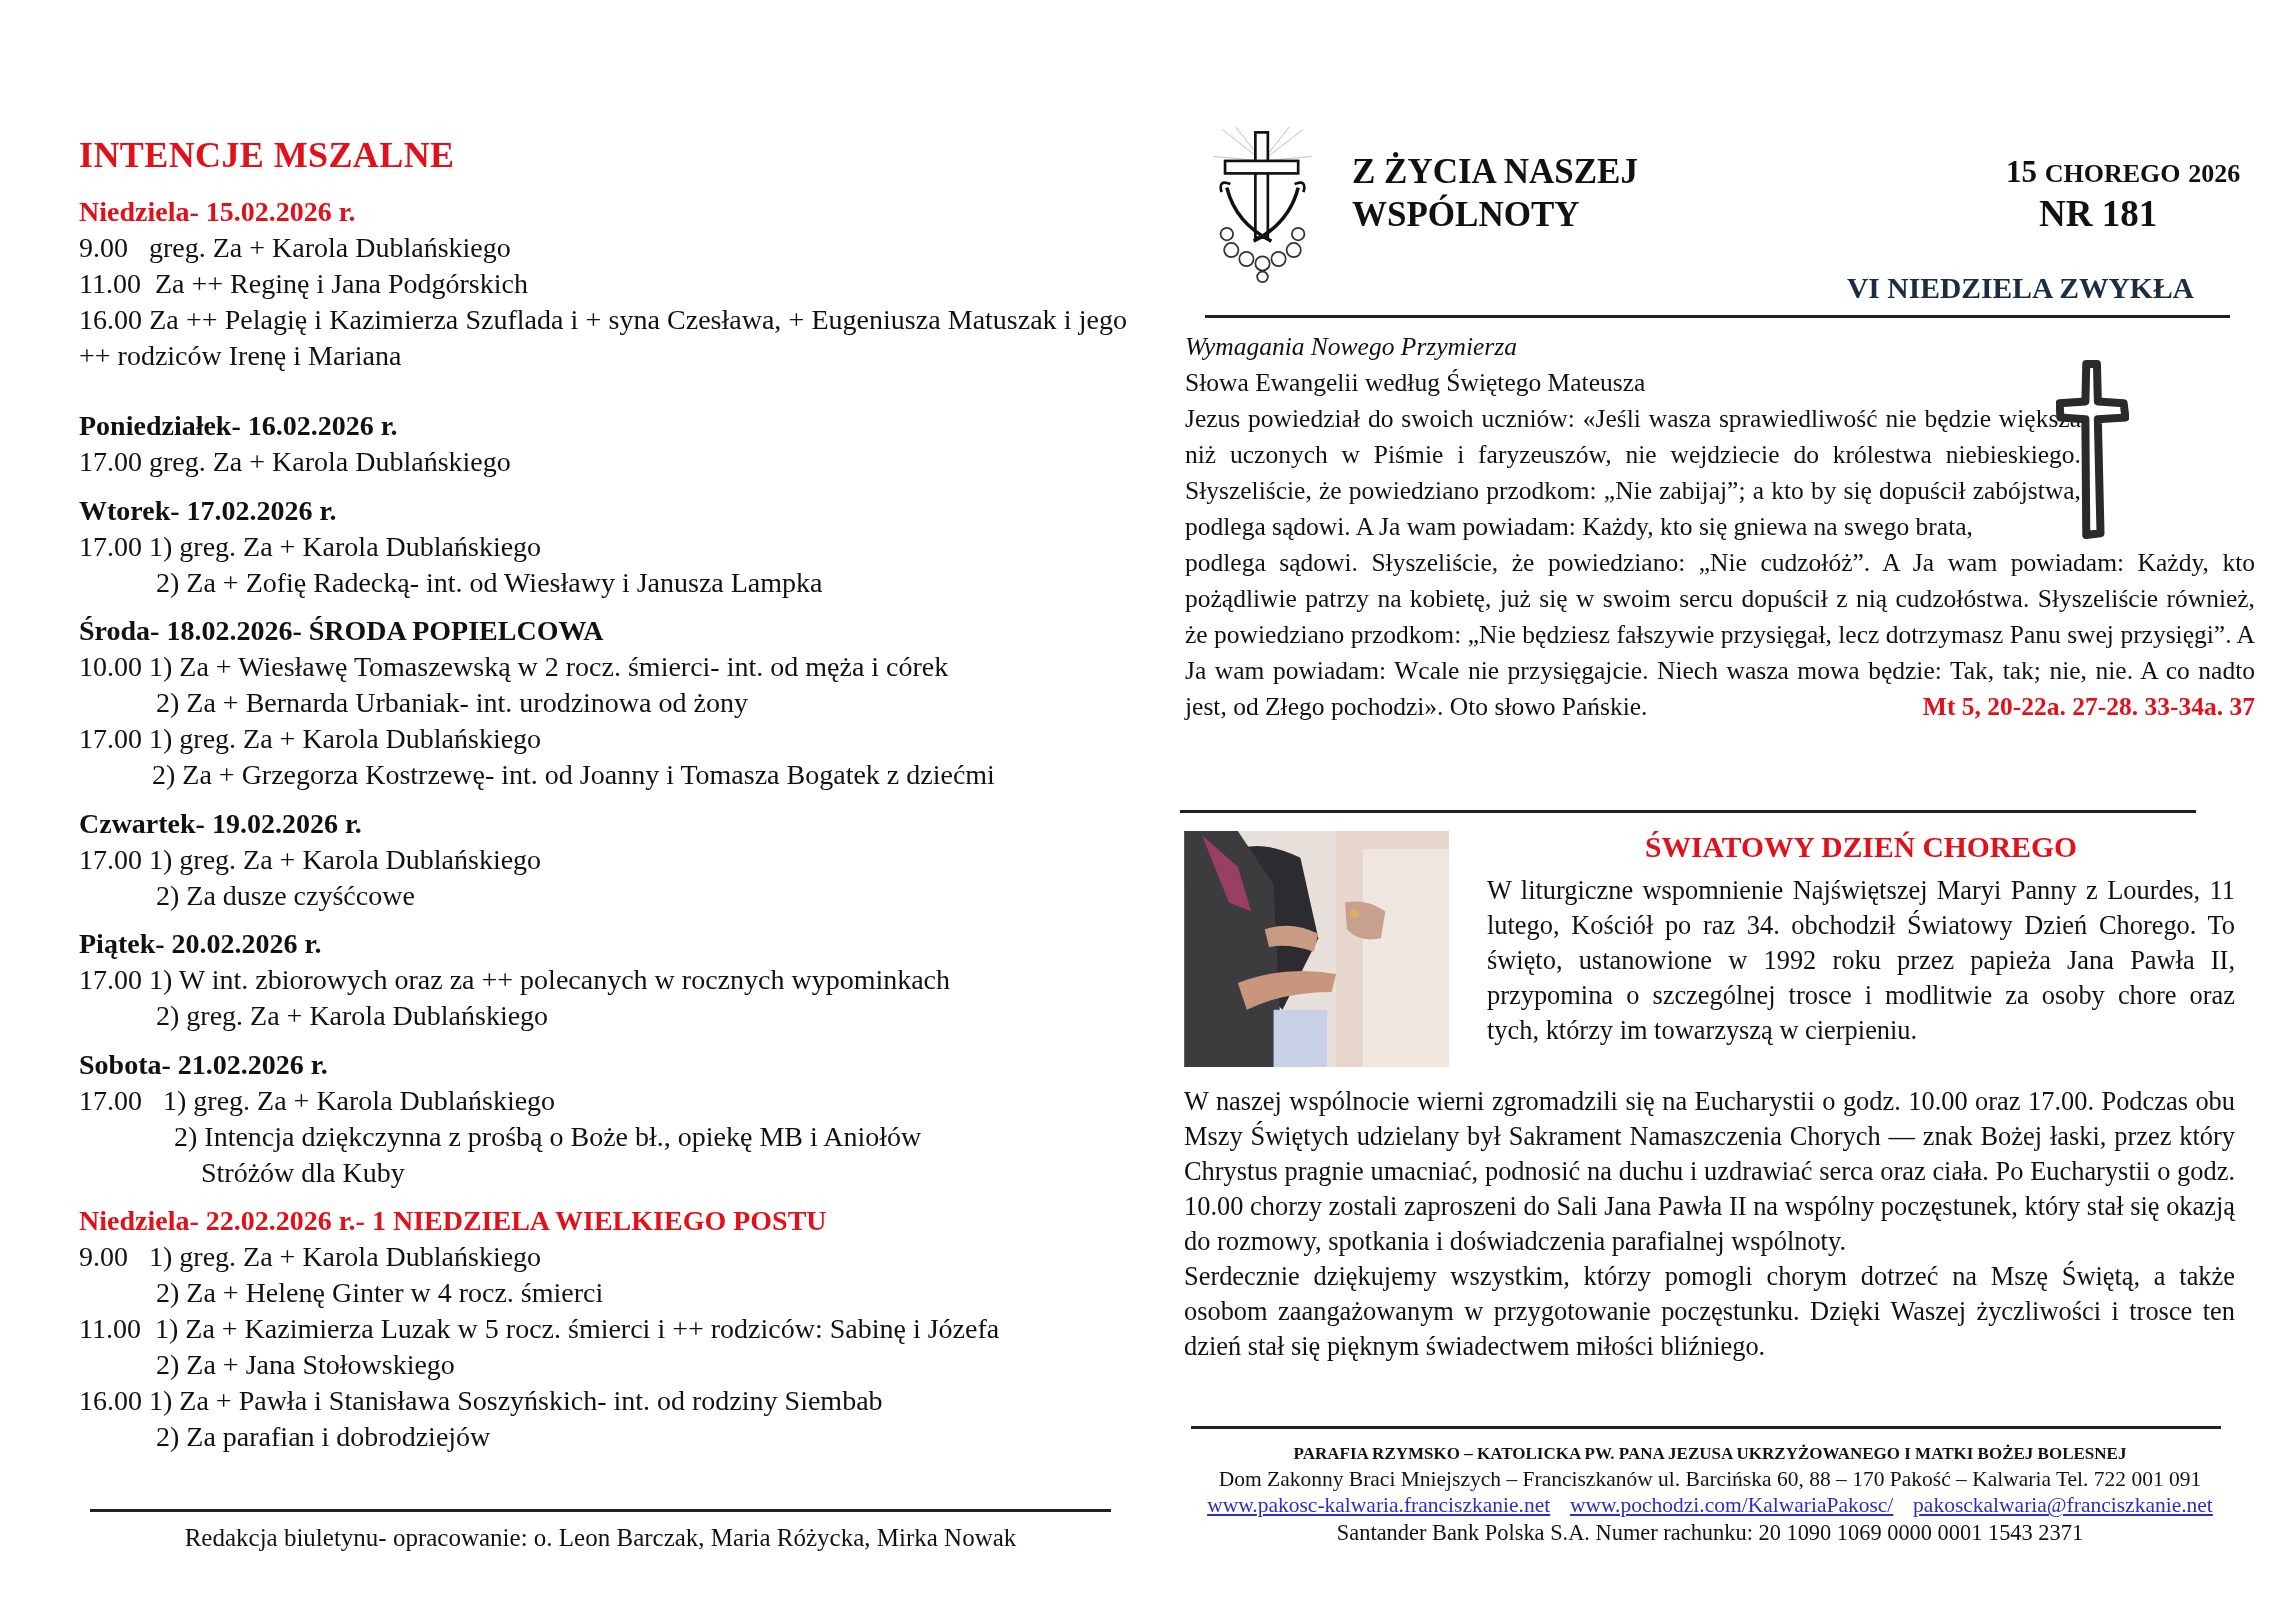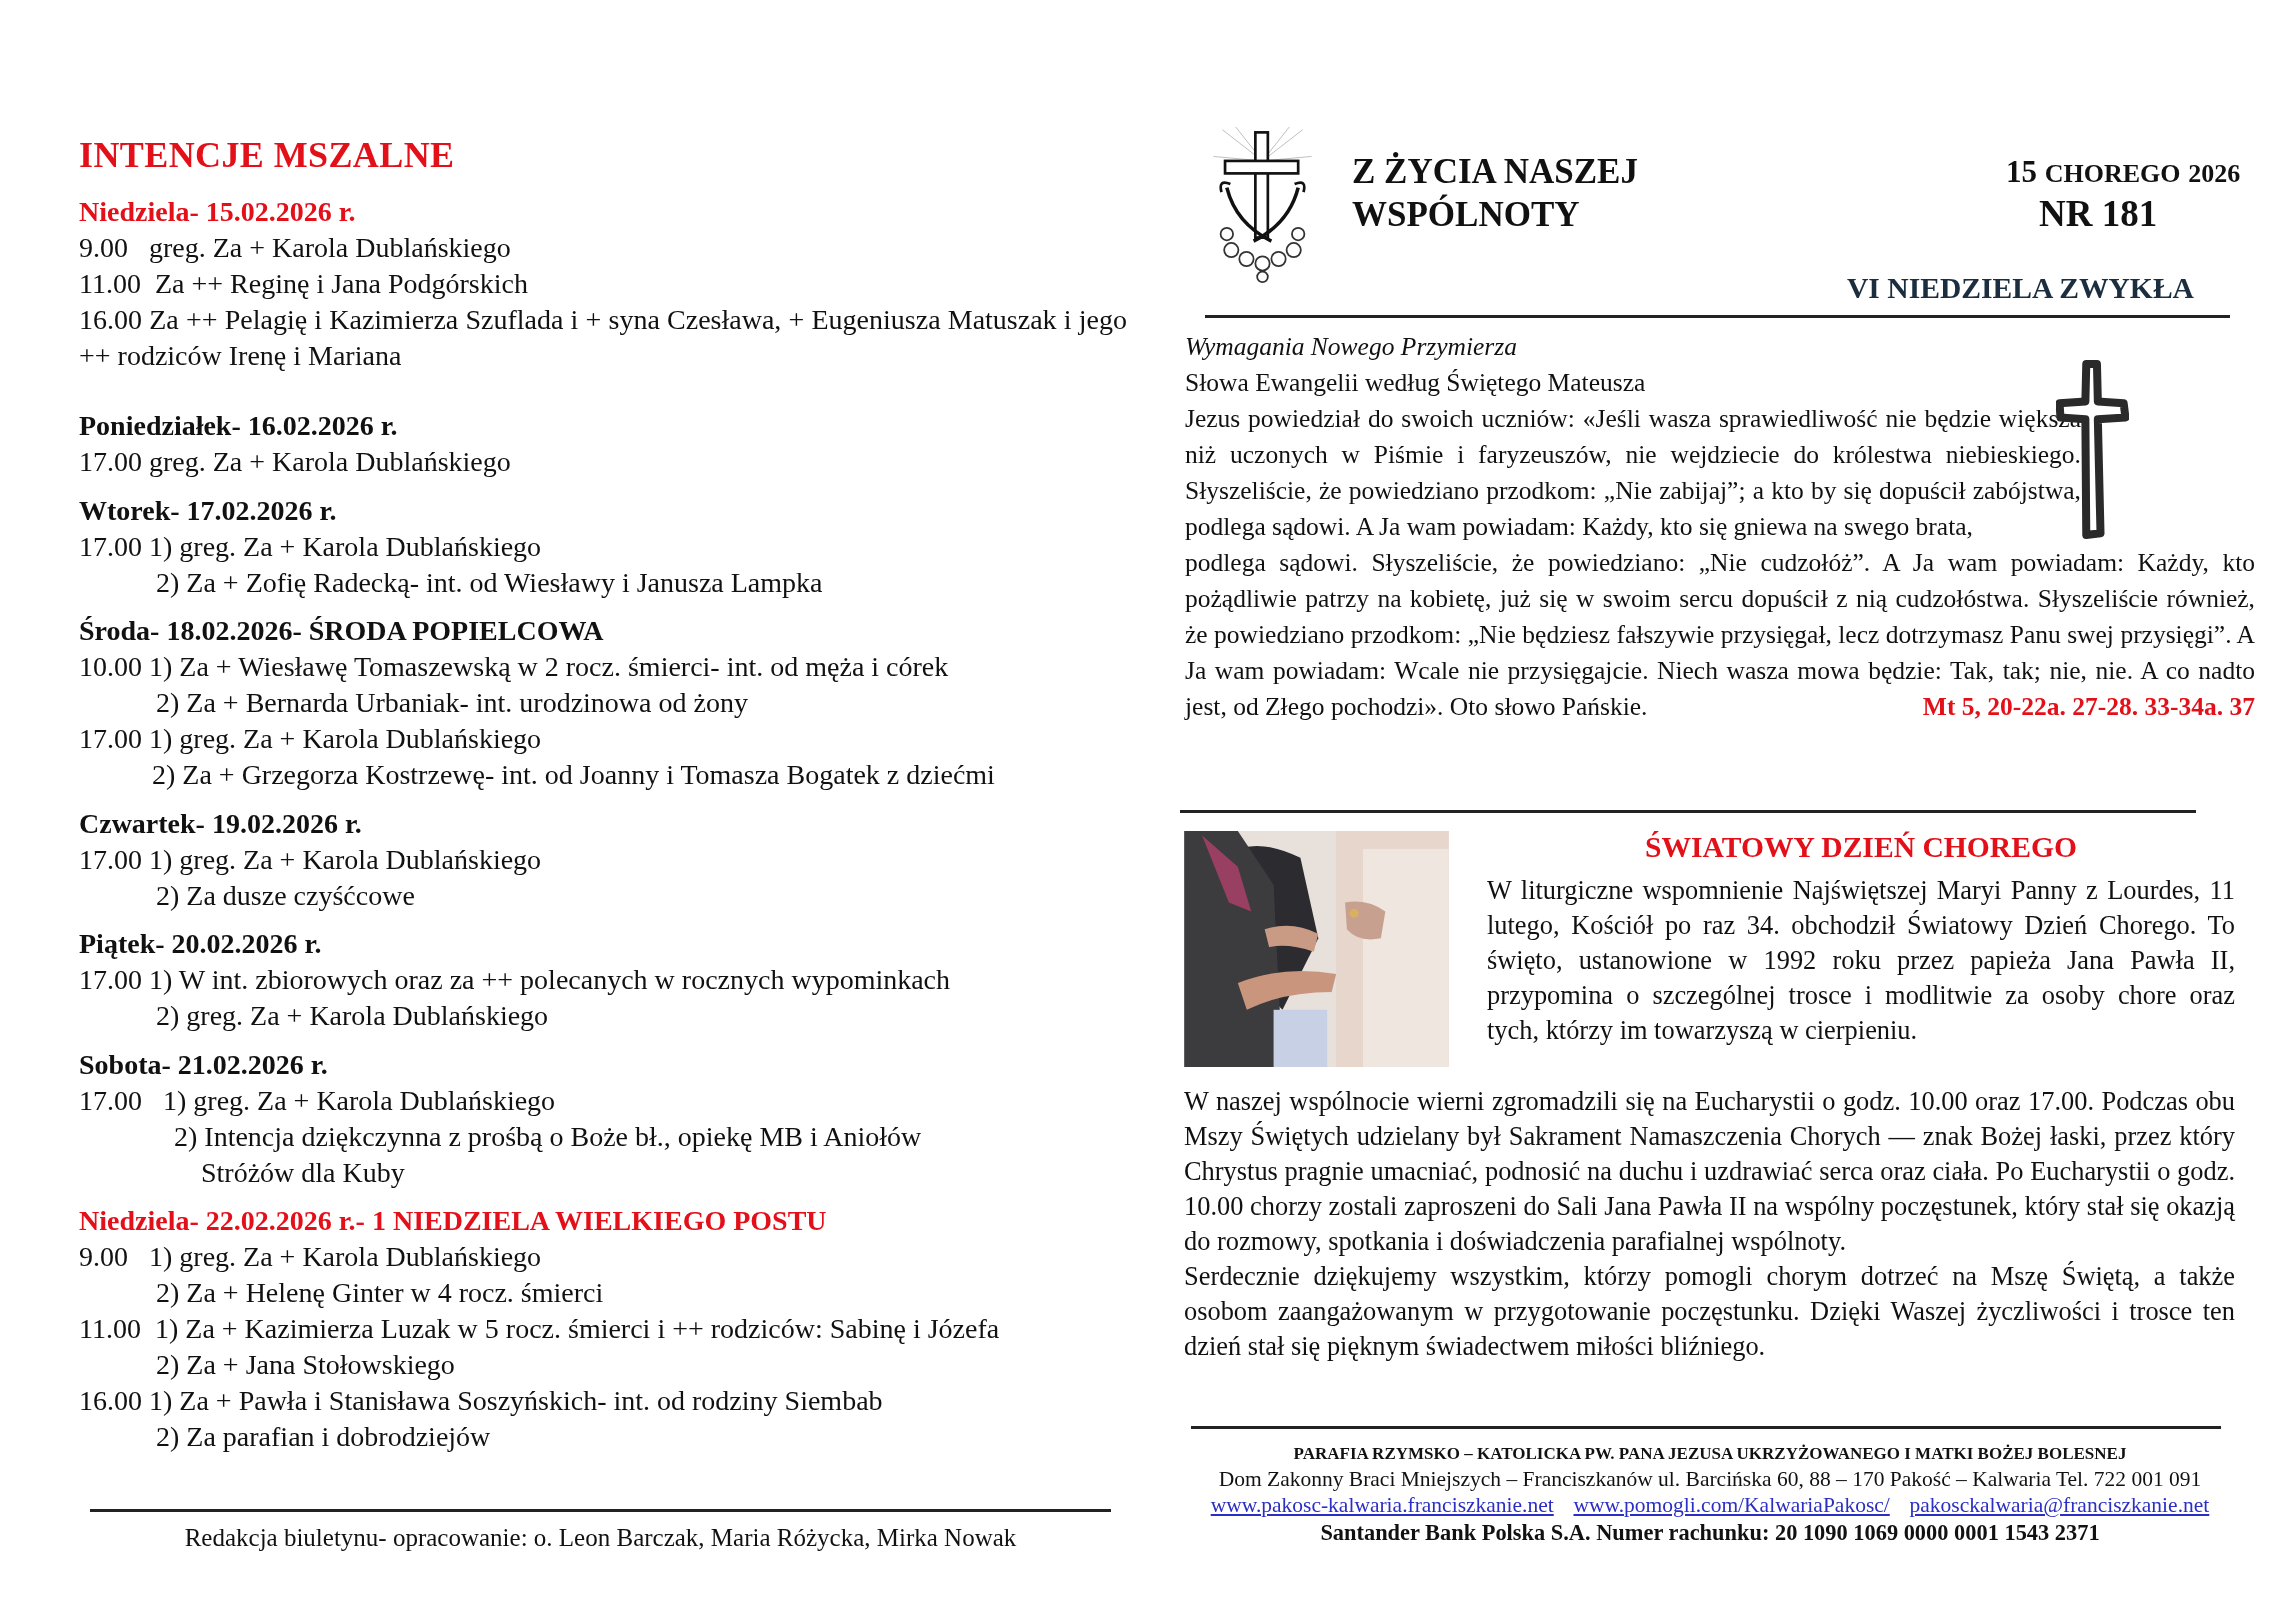--- a/index.html
+++ b/index.html
@@ -48,21 +48,21 @@
              text-align: justify; }
   #sick-p2 { left: 1184px; top: 1084px; width: 1051px; font-size: 26.4px; line-height: 35px;
              text-align: justify; }
   #rule3 { left: 1191px; top: 1426px; width: 1030px; height: 2.7px; background: #222; }
 
   #footer { left: 1184px; top: 1440px; width: 1052px; text-align: center; }
   #footer .parish { font-weight: bold; font-size: 17px; line-height: 27px; }
   #footer .addr { font-size: 21.5px; line-height: 25px; }
   #footer .links { font-size: 21.5px; line-height: 27px; }
   #footer .links a { color: #2a2ec4; text-decoration: underline; margin: 0 7.2px; text-align: center; }
-  #footer .bank { font-size: 22.4px; line-height: 27px; font-weight: bold; }
+  #footer .bank { font-size: 22.4px; line-height: 27px; }
 </style>
 </head>
 <body>
 
 <div id="left" class="abs">
   <div class="main-title">INTENCJE MSZALNE</div>
   <div id="days">
       <div class="day" style="margin-bottom: 34px;"><div class="day-head red">Niedziela- 15.02.2026 r.</div><div class="line" style="white-space: pre;">9.00   greg. Za + Karola Dublańskiego</div><div class="line" style="white-space: pre;">11.00  Za ++ Reginę i Jana Podgórskich</div><div class="line wrap" style="white-space: normal;">16.00 Za ++ Pelagię i Kazimierza Szuflada i + syna Czesława, + Eugeniusza Matuszak i jego ++ rodziców Irenę i Mariana</div></div>
       <div class="day"><div class="day-head">Poniedziałek- 16.02.2026 r.</div><div class="line" style="white-space: pre;">17.00 greg. Za + Karola Dublańskiego</div></div>
       <div class="day"><div class="day-head">Wtorek- 17.02.2026 r.</div><div class="line" style="white-space: pre;">17.00 1) greg. Za + Karola Dublańskiego</div><div class="line ind1" style="white-space: pre;">2) Za + Zofię Radecką- int. od Wiesławy i Janusza Lampka</div></div>
@@ -153,18 +153,18 @@
   <div>W naszej wspólnocie wierni zgromadzili się na Eucharystii o godz. 10.00 oraz 17.00. Podczas obu Mszy Świętych udzielany był Sakrament Namaszczenia Chorych — znak Bożej łaski, przez który Chrystus pragnie umacniać, podnosić na duchu i uzdrawiać serca oraz ciała. Po Eucharystii o godz. 10.00 chorzy zostali zaproszeni do Sali Jana Pawła II na wspólny poczęstunek, który stał się okazją do rozmowy, spotkania i doświadczenia parafialnej wspólnoty.</div>
   <div>Serdecznie dziękujemy wszystkim, którzy pomogli chorym dotrzeć na Mszę Świętą, a także osobom zaangażowanym w przygotowanie poczęstunku. Dzięki Waszej życzliwości i trosce ten dzień stał się pięknym świadectwem miłości bliźniego.</div>
 </div>
 <div id="rule3" class="abs"></div>
 
 <div id="footer" class="abs">
   <div class="parish">PARAFIA RZYMSKO – KATOLICKA PW. PANA JEZUSA UKRZYŻOWANEGO I MATKI BOŻEJ BOLESNEJ</div>
   <div class="addr">Dom Zakonny Braci Mniejszych – Franciszkanów ul. Barcińska 60, 88 – 170 Pakość – Kalwaria Tel. 722 001 091</div>
   <div class="links">
     <a href="#">www.pakosc-kalwaria.franciszkanie.net</a>
-    <a href="#">www.pomogli.com/KalwariaPakosc/</a>
+    <a href="#">www.pochodzi.com/KalwariaPakosc/</a>
     <a href="#">pakosckalwaria@franciszkanie.net</a>
   </div>
   <div class="bank">Santander Bank Polska S.A.  Numer rachunku: 20 1090 1069 0000 0001 1543 2371</div>
 </div>
 
 
 </body></html>

